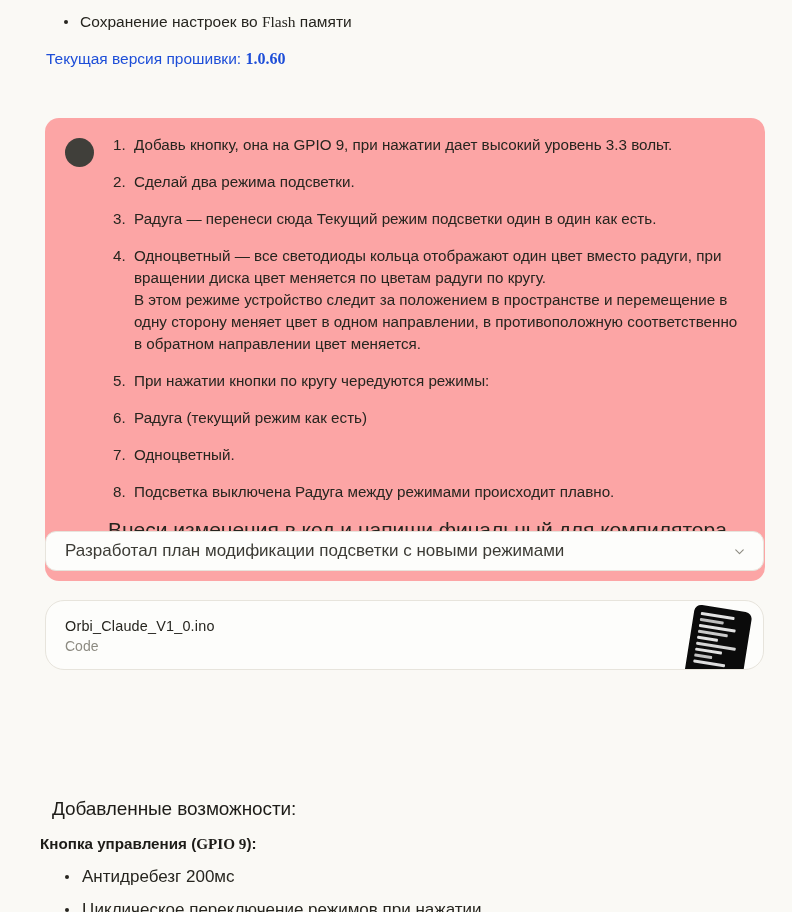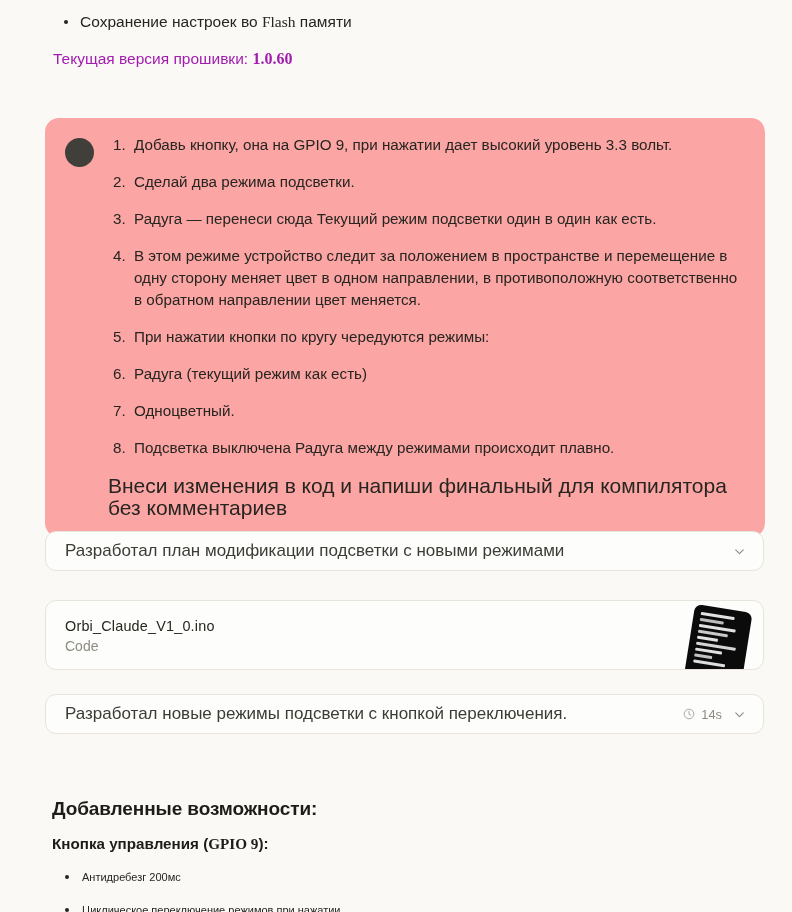--- a/index.html
+++ b/index.html
@@ -161,21 +161,21 @@
   
   .file-card {
     position: absolute;
     left: 45px;
     top: 600px;
     width: 719px;
     height: 70px;
     box-sizing: border-box;
     background: #fdfdfb;
     border: 1px solid #e7e4dc;
-    border-radius: 11px;
+    border-radius: 19px;
     display: flex;
     align-items: center;
     padding: 0 4px 0 19px;
     overflow: hidden;
   }
   .file-info {
     flex: 1 1 auto;
     min-width: 0;
   }
   .file-name {
@@ -234,46 +234,46 @@
     font-size: 15.5px;
     line-height: 22px;
     color: #26251f;
   }
   .h-features {
     position: absolute;
     left: 52px;
     top: 796px;
     font-family: "Liberation Sans", "DejaVu Sans", sans-serif;
     font-size: 19px;
-    font-weight: 700;
+    font-weight: 400;
     line-height: 26px;
     color: #1d1c18;
     letter-spacing: -0.1px;
   }
   .h-button {
     position: absolute;
-    left: 52px;
+    left: 40px;
     top: 833px;
     font-size: 15.2px;
     font-weight: 700;
     line-height: 21px;
     color: #1d1c18;
   }
   .tail-list {
     position: absolute;
     left: 62px;
     top: 866px;
     margin: 0;
     padding: 0;
     list-style: none;
     width: 700px;
   }
   .tail-list li {
     position: relative;
-    font-size: 11px;
+    font-size: 17px;
     line-height: 22px;
     color: #26251f;
     padding-left: 20px;
     margin-bottom: 11px;
   }
   .tail-list li::before {
     content: "";
     position: absolute;
     left: 3px;
     top: 9px;
@@ -284,25 +284,25 @@
   }
 
   .top-bullets {
     position: absolute;
     left: 0;
     top: 11px;
     width: 792px;
   }
   .firmware-line {
     position: absolute;
-    left: 53px;
+    left: 46px;
     top: 48px;
     font-size: 15.5px;
     line-height: 22px;
-    color: #a21caf;
+    color: #1d4ed8;
   }
 </style>
 </head>
 <body>
 
 <div class="page">
 
   <ul class="prose-bullet-list top-bullets">
     <li>
       <span>Сохранение настроек во </span><span class="serif-word">Flash</span><span> памяти</span>
@@ -321,20 +321,21 @@
         <li>
           <span>Добавь кнопку, она на GPIO 9, при нажатии дает высокий уровень 3.3 вольт.</span>
         </li>
         <li>
           <span>Сделай два режима подсветки.</span>
         </li>
         <li>
           <span>Радуга — перенеси сюда Текущий режим подсветки один в один как есть.</span>
         </li>
         <li>
+          <span>Одноцветный — все светодиоды кольца отображают один цвет вместо радуги, при вращении диска цвет меняется по цветам радуги по кругу.</span>
           <span class="sub-para">В этом режиме устройство следит за положением в пространстве и перемещение в одну сторону меняет цвет в одном направлении, в противоположную соответственно в обратном направлении цвет меняется.</span>
         </li>
         <li>
           <span>При нажатии кнопки по кругу чередуются режимы:</span>
         </li>
         <li>
           <span>Радуга (текущий режим как есть)</span>
         </li>
         <li>
           <span>Одноцветный.</span>
@@ -367,33 +368,20 @@
         <div class="thumb-line c4"></div>
         <div class="thumb-line c5"></div>
         <div class="thumb-line c6"></div>
         <div class="thumb-line c7"></div>
         <div class="thumb-line c8"></div>
         <div class="thumb-line c9"></div>
       </div>
     </div>
   </div>
 
-  <div class="collapse-row" id="collapse-modes">
-    <div class="label">Разработал новые режимы подсветки с кнопкой переключения.</div>
-    <div class="collapse-meta">
-      <svg class="icon-clock" viewBox="0 0 16 16" fill="none">
-        <circle cx="8" cy="8" r="6.4" stroke="currentColor" stroke-width="1.1"></circle>
-        <path d="M8 4.4 V8.2 L10.5 9.7" stroke="currentColor" stroke-width="1.1" stroke-linecap="round" stroke-linejoin="round"></path>
-      </svg>
-      <span>14s</span>
-    </div>
-    <svg class="icon-chevron" viewBox="0 0 16 16" fill="none">
-      <path d="M4 6.3 L8 10.2 L12 6.3" stroke="currentColor" stroke-width="1.2" stroke-linecap="round" stroke-linejoin="round"></path>
-    </svg>
-  </div>
 
 
   <div class="h-features">Добавленные возможности:</div>
 
   <div class="h-button">
     <span>Кнопка управления (</span><span class="serif-word">GPIO 9</span><span>):</span>
   </div>
 
   <ul class="tail-list">
     <li>

